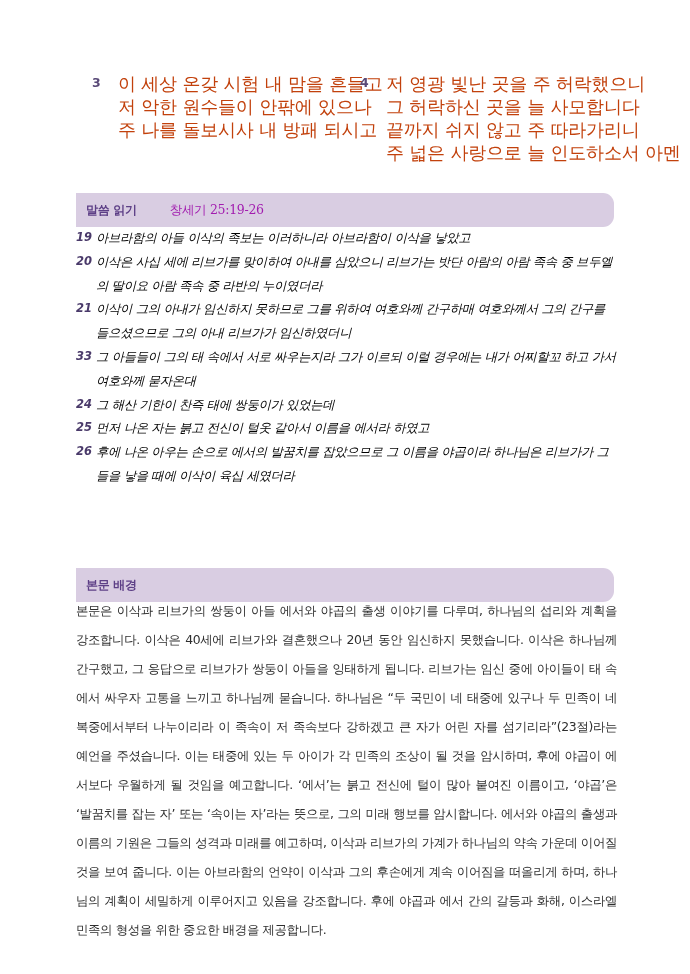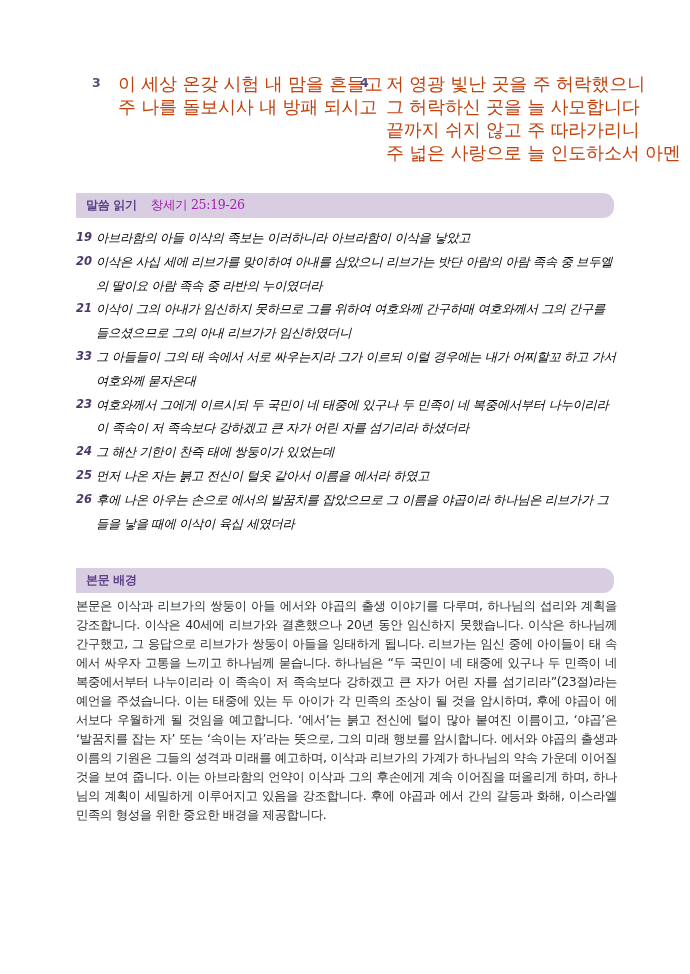--- a/index.html
+++ b/index.html
@@ -17,23 +17,23 @@
   .stanza.s2 { left: 268px; }
   .stanza-num {
     position: absolute; left: 0; top: 0; width: 20px;
     font-size: 12.5px; font-weight: bold; color: #5a4a78; line-height: 22px;
   }
   .stanza-lines { position: absolute; left: 26px; top: 0; width: 250px; }
   .stanza-line { font-size: 18px; line-height: 23px; white-space: nowrap; color: #c2410c; letter-spacing: -0.2px; }
 
   
   .section-bar {
-    position: absolute; left: 76px; width: 538px; height: 25px;
+    position: absolute; left: 76px; width: 538px; height: 34px;
     background: #d9cde2; border-radius: 0 11px 11px 0;
-    display: flex; align-items: center;
+    display: flex; align-items: center; gap: 19px;
   }
   .section-bar .label {
     margin-left: 10px; font-size: 12px; font-weight: bold; color: #5d3f86; letter-spacing: -0.3px;
   }
   .section-bar .ref {
     margin-left: 14px; font-family: "DejaVu Serif", "Liberation Serif", serif;
     font-size: 12.5px; color: #a21caf; letter-spacing: -0.3px;
   }
 
   
@@ -41,34 +41,35 @@
   .verse { position: relative; padding-left: 20px; }
   .verse-num {
     position: absolute; left: 0; top: 0; font-size: 11.5px; font-weight: bold; color: #4a3a6a;
     line-height: 23.8px;
   }
   .verse-text { font-size: 12.4px; line-height: 23.8px; color: #000000; letter-spacing: -0.35px; }
 
   
   .background-text {
     position: absolute; left: 76px; top: 596px; width: 541px;
-    font-size: 12.4px; line-height: 19px; color: #2e2e2e; letter-spacing: -0.35px;
+    font-size: 12.4px; line-height: 29px; color: #2e2e2e; letter-spacing: -0.35px;
     text-align: justify;
   }
 </style>
 </head>
 <body>
 
 <div class="page">
 
   <div class="hymn">
     <div class="stanza s1">
       <div class="stanza-num">3</div>
       <div class="stanza-lines">
         <div class="stanza-line">이 세상 온갖 시험 내 맘을 흔들고</div>
+        <div class="stanza-line">저 악한 원수들이 안팎에 있으나</div>
         <div class="stanza-line">주 나를 돌보시사 내 방패 되시고</div>
       </div>
     </div>
     <div class="stanza s2">
       <div class="stanza-num">4</div>
       <div class="stanza-lines">
         <div class="stanza-line">저 영광 빛난 곳을 주 허락했으니</div>
         <div class="stanza-line">그 허락하신 곳을 늘 사모합니다</div>
         <div class="stanza-line">끝까지 쉬지 않고 주 따라가리니</div>
         <div class="stanza-line">주 넓은 사랑으로 늘 인도하소서 아멘</div>
@@ -92,24 +93,20 @@
     </div>
     <div class="verse">
       <span class="verse-num">21</span>
       <div class="verse-text">이삭이 그의 아내가 임신하지 못하므로 그를 위하여 여호와께 간구하매 여호와께서 그의 간구를 들으셨으므로 그의 아내 리브가가 임신하였더니</div>
     </div>
     <div class="verse">
       <span class="verse-num">33</span>
       <div class="verse-text">그 아들들이 그의 태 속에서 서로 싸우는지라 그가 이르되 이럴 경우에는 내가 어찌할꼬 하고 가서 여호와께 묻자온대</div>
     </div>
     <div class="verse">
-      <span class="verse-num">23</span>
-      <div class="verse-text">여호와께서 그에게 이르시되 두 국민이 네 태중에 있구나 두 민족이 네 복중에서부터 나누이리라 이 족속이 저 족속보다 강하겠고 큰 자가 어린 자를 섬기리라 하셨더라</div>
-    </div>
-    <div class="verse">
       <span class="verse-num">24</span>
       <div class="verse-text">그 해산 기한이 찬즉 태에 쌍둥이가 있었는데</div>
     </div>
     <div class="verse">
       <span class="verse-num">25</span>
       <div class="verse-text">먼저 나온 자는 붉고 전신이 털옷 같아서 이름을 에서라 하였고</div>
     </div>
     <div class="verse">
       <span class="verse-num">26</span>
       <div class="verse-text">후에 나온 아우는 손으로 에서의 발꿈치를 잡았으므로 그 이름을 야곱이라 하나님은 리브가가 그들을 낳을 때에 이삭이 육십 세였더라</div>

